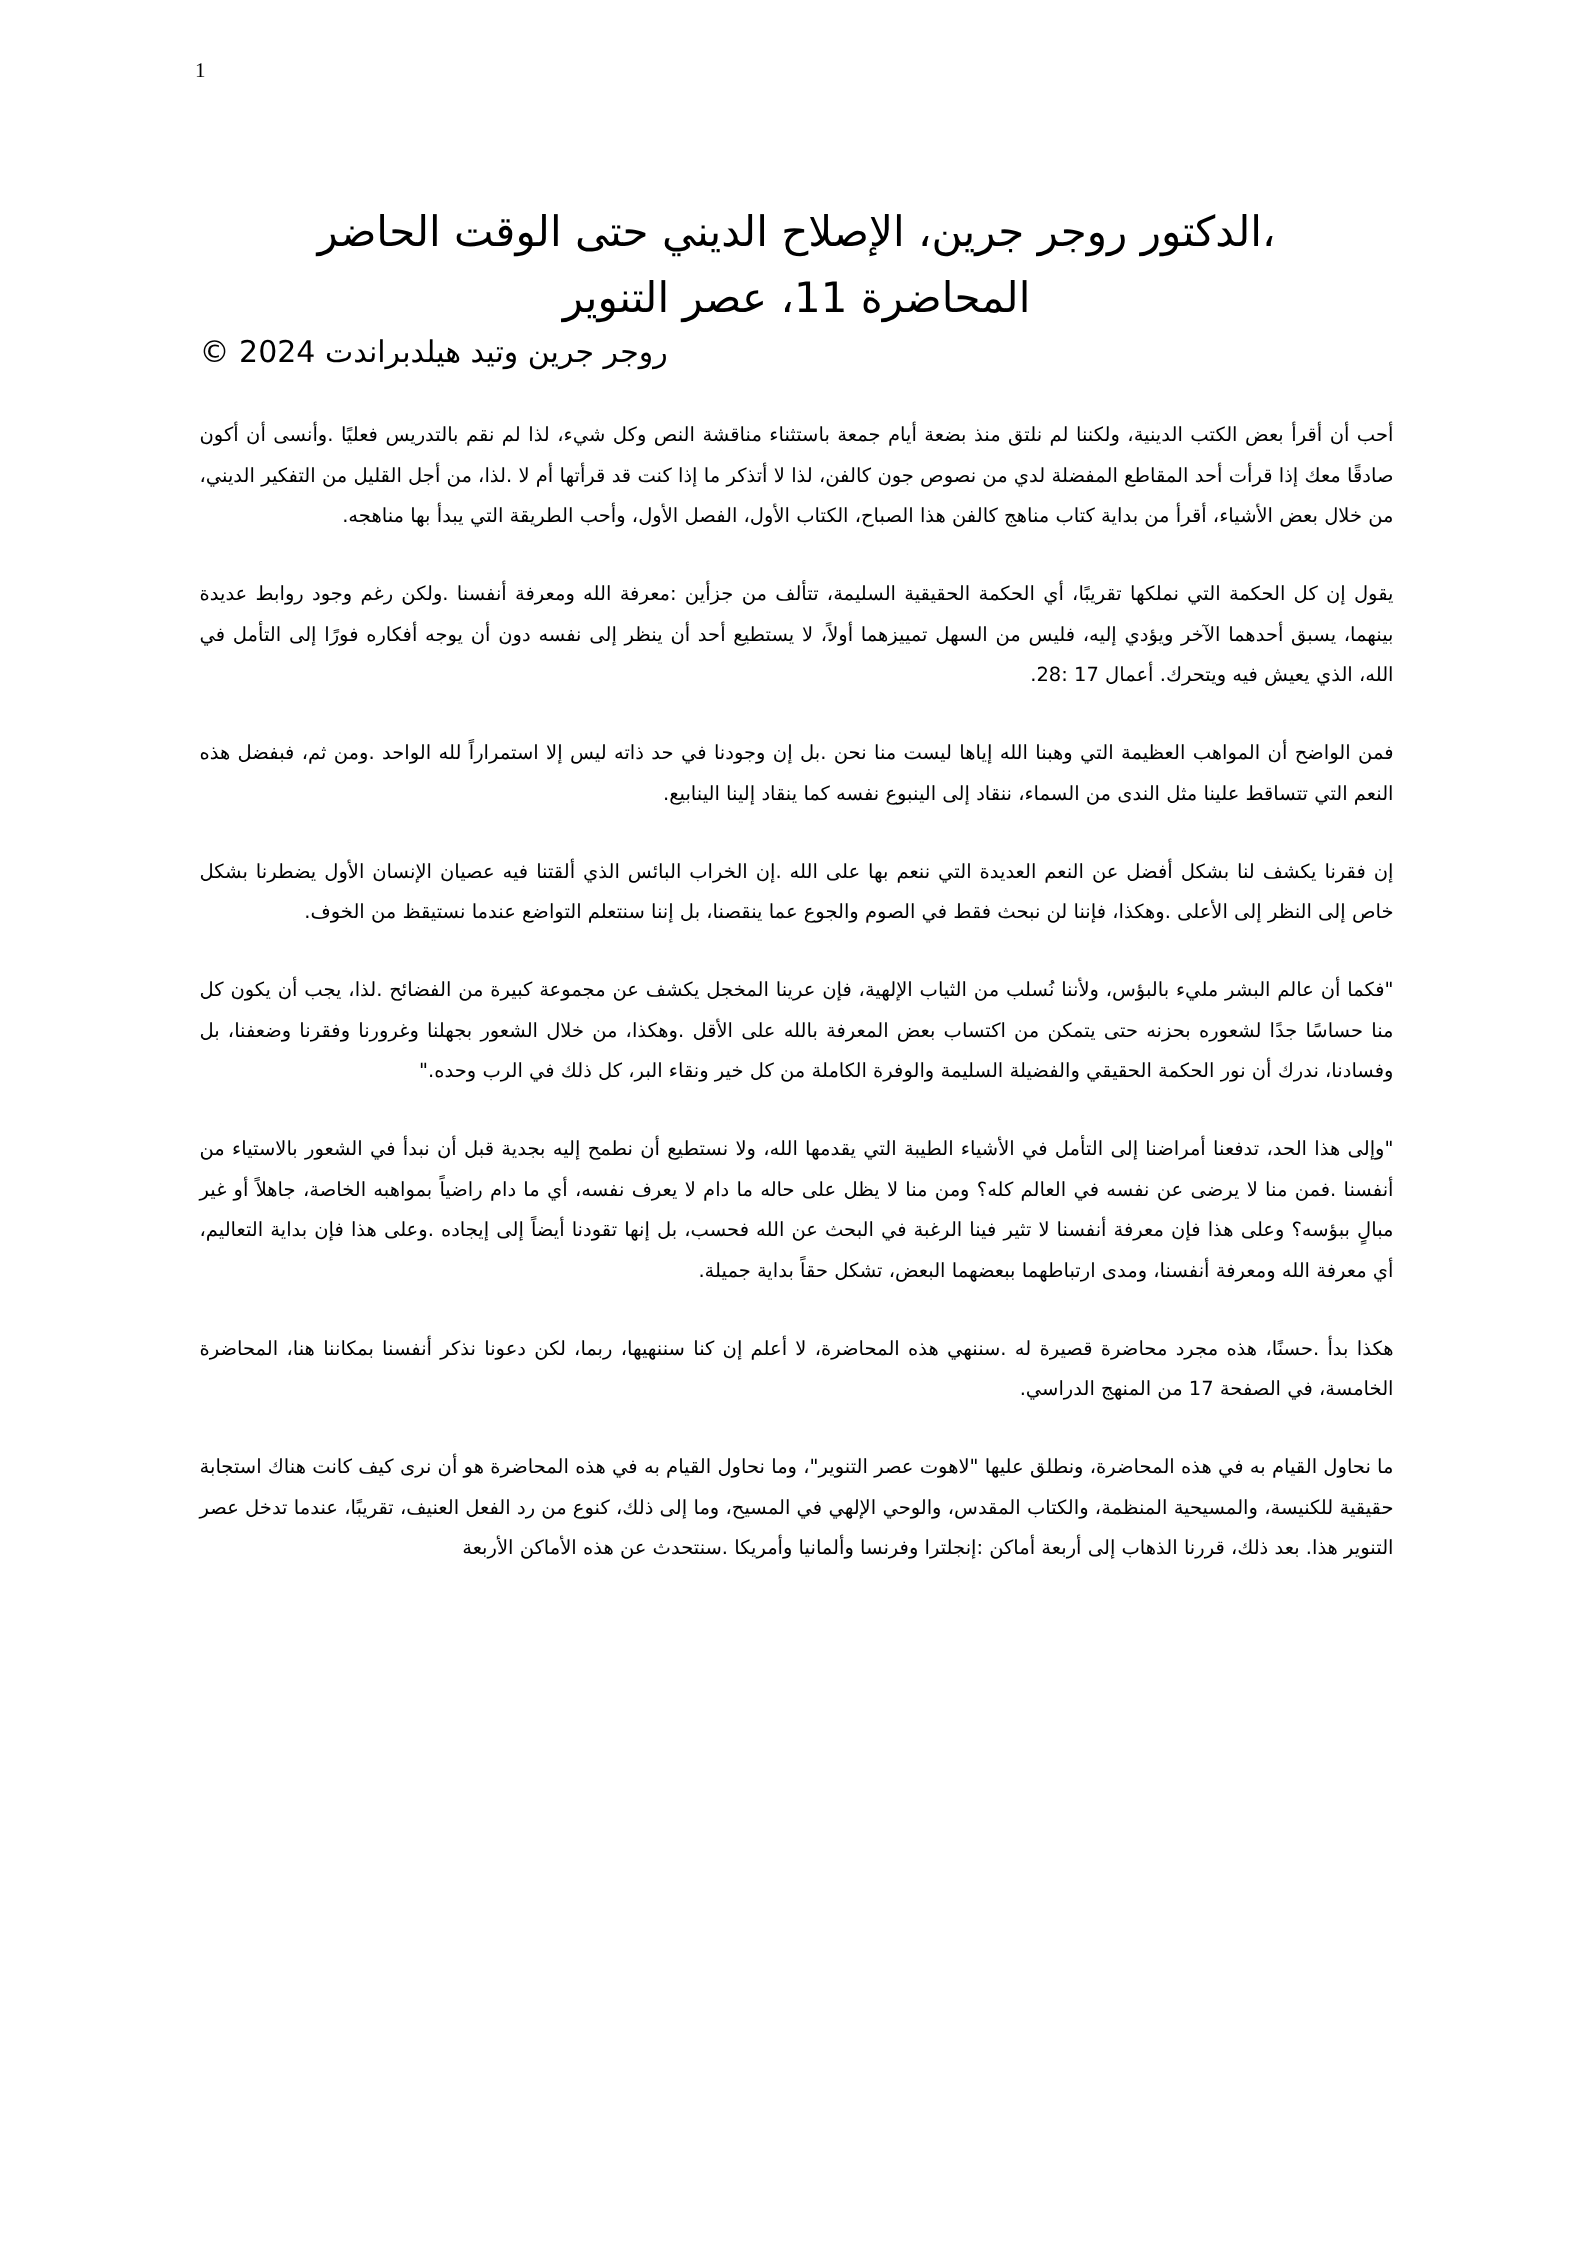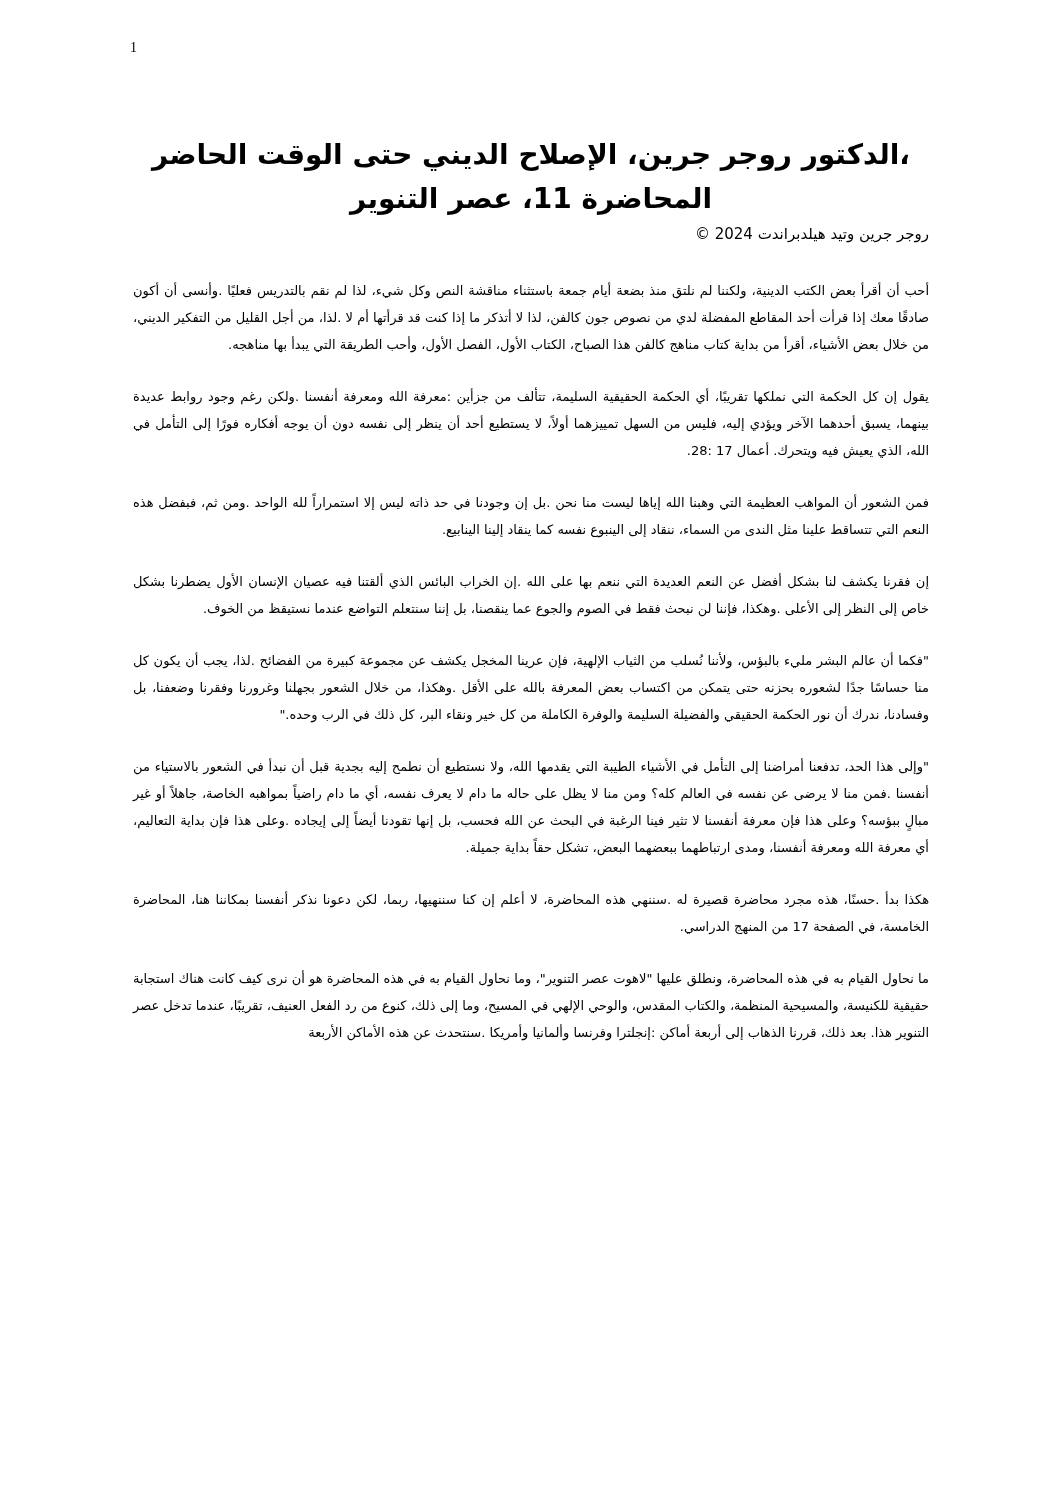--- a/index.html
+++ b/index.html
@@ -24,28 +24,28 @@
   .content {
     position: absolute;
     left: 133px;
     top: 133px;
     width: 796px;
     direction: rtl;
     font-family: "DejaVu Sans", sans-serif;
   }
   .title {
     text-align: center;
-    font-weight: bold;
+    font-weight: normal;
     font-size: 28px;
     line-height: 44px;
     margin: 0;
   }
   .subtitle {
-    text-align: right;
-    font-size: 15px;
+    text-align: left;
+    font-size: 20px;
     line-height: 26px;
     margin: 0 0 30px 0;
   }
   .para {
     font-size: 13px;
     line-height: 27px;
     margin: 0 0 25px 0;
     text-align: justify;
     text-align-last: right;
   }
@@ -57,19 +57,19 @@
 
 <div class="content">
   <h1 class="title">
     <span>،الدكتور روجر جرين، الإصلاح الديني حتى الوقت الحاضر</span><br>
     <span>المحاضرة 11، عصر التنوير</span>
   </h1>
   <p class="subtitle">روجر جرين وتيد هيلدبراندت 2024 ©</p>
 
   <p class="para">أحب أن أقرأ بعض الكتب الدينية، ولكننا لم نلتق منذ بضعة أيام جمعة باستثناء مناقشة النص وكل شيء، لذا لم نقم بالتدريس فعليًا .وأنسى أن أكون صادقًا معك إذا قرأت أحد المقاطع المفضلة لدي من نصوص جون كالفن، لذا لا أتذكر ما إذا كنت قد قرأتها أم لا .لذا، من أجل القليل من التفكير الديني، من خلال بعض الأشياء، أقرأ من بداية كتاب مناهج كالفن هذا الصباح، الكتاب الأول، الفصل الأول، وأحب الطريقة التي يبدأ بها مناهجه.</p>
   <p class="para">يقول إن كل الحكمة التي نملكها تقريبًا، أي الحكمة الحقيقية السليمة، تتألف من جزأين :معرفة الله ومعرفة أنفسنا .ولكن رغم وجود روابط عديدة بينهما، يسبق أحدهما الآخر ويؤدي إليه، فليس من السهل تمييزهما أولاً، لا يستطيع أحد أن ينظر إلى نفسه دون أن يوجه أفكاره فورًا إلى التأمل في الله، الذي يعيش فيه ويتحرك. أعمال 17 :28.</p>
-  <p class="para">فمن الشعور أن المواهب العظيمة التي وهبنا الله إياها ليست منا نحن .بل إن وجودنا في حد ذاته ليس إلا استمراراً لله الواحد .ومن ثم، فبفضل هذه النعم التي تتساقط علينا مثل الندى من السماء، ننقاد إلى الينبوع نفسه كما ينقاد إلينا الينابيع.</p>
+  <p class="para">فمن الواضح أن المواهب العظيمة التي وهبنا الله إياها ليست منا نحن .بل إن وجودنا في حد ذاته ليس إلا استمراراً لله الواحد .ومن ثم، فبفضل هذه النعم التي تتساقط علينا مثل الندى من السماء، ننقاد إلى الينبوع نفسه كما ينقاد إلينا الينابيع.</p>
   <p class="para">إن فقرنا يكشف لنا بشكل أفضل عن النعم العديدة التي ننعم بها على الله .إن الخراب البائس الذي ألقتنا فيه عصيان الإنسان الأول يضطرنا بشكل خاص إلى النظر إلى الأعلى .وهكذا، فإننا لن نبحث فقط في الصوم والجوع عما ينقصنا، بل إننا سنتعلم التواضع عندما نستيقظ من الخوف.</p>
   <p class="para">"فكما أن عالم البشر مليء بالبؤس، ولأننا نُسلب من الثياب الإلهية، فإن عرينا المخجل يكشف عن مجموعة كبيرة من الفضائح .لذا، يجب أن يكون كل منا حساسًا جدًا لشعوره بحزنه حتى يتمكن من اكتساب بعض المعرفة بالله على الأقل .وهكذا، من خلال الشعور بجهلنا وغرورنا وفقرنا وضعفنا، بل وفسادنا، ندرك أن نور الحكمة الحقيقي والفضيلة السليمة والوفرة الكاملة من كل خير ونقاء البر، كل ذلك في الرب وحده."</p>
   <p class="para">"وإلى هذا الحد، تدفعنا أمراضنا إلى التأمل في الأشياء الطيبة التي يقدمها الله، ولا نستطيع أن نطمح إليه بجدية قبل أن نبدأ في الشعور بالاستياء من أنفسنا .فمن منا لا يرضى عن نفسه في العالم كله؟ ومن منا لا يظل على حاله ما دام لا يعرف نفسه، أي ما دام راضياً بمواهبه الخاصة، جاهلاً أو غير مبالٍ ببؤسه؟ وعلى هذا فإن معرفة أنفسنا لا تثير فينا الرغبة في البحث عن الله فحسب، بل إنها تقودنا أيضاً إلى إيجاده .وعلى هذا فإن بداية التعاليم، أي معرفة الله ومعرفة أنفسنا، ومدى ارتباطهما ببعضهما البعض، تشكل حقاً بداية جميلة.</p>
   <p class="para">هكذا بدأ .حسنًا، هذه مجرد محاضرة قصيرة له .سننهي هذه المحاضرة، لا أعلم إن كنا سننهيها، ربما، لكن دعونا نذكر أنفسنا بمكاننا هنا، المحاضرة الخامسة، في الصفحة 17 من المنهج الدراسي.</p>
   <p class="para">ما نحاول القيام به في هذه المحاضرة، ونطلق عليها "لاهوت عصر التنوير"، وما نحاول القيام به في هذه المحاضرة هو أن نرى كيف كانت هناك استجابة حقيقية للكنيسة، والمسيحية المنظمة، والكتاب المقدس، والوحي الإلهي في المسيح، وما إلى ذلك، كنوع من رد الفعل العنيف، تقريبًا، عندما تدخل عصر التنوير هذا. بعد ذلك، قررنا الذهاب إلى أربعة أماكن :إنجلترا وفرنسا وألمانيا وأمريكا .سنتحدث عن هذه الأماكن الأربعة</p>
 </div>
 
 </body></html>

